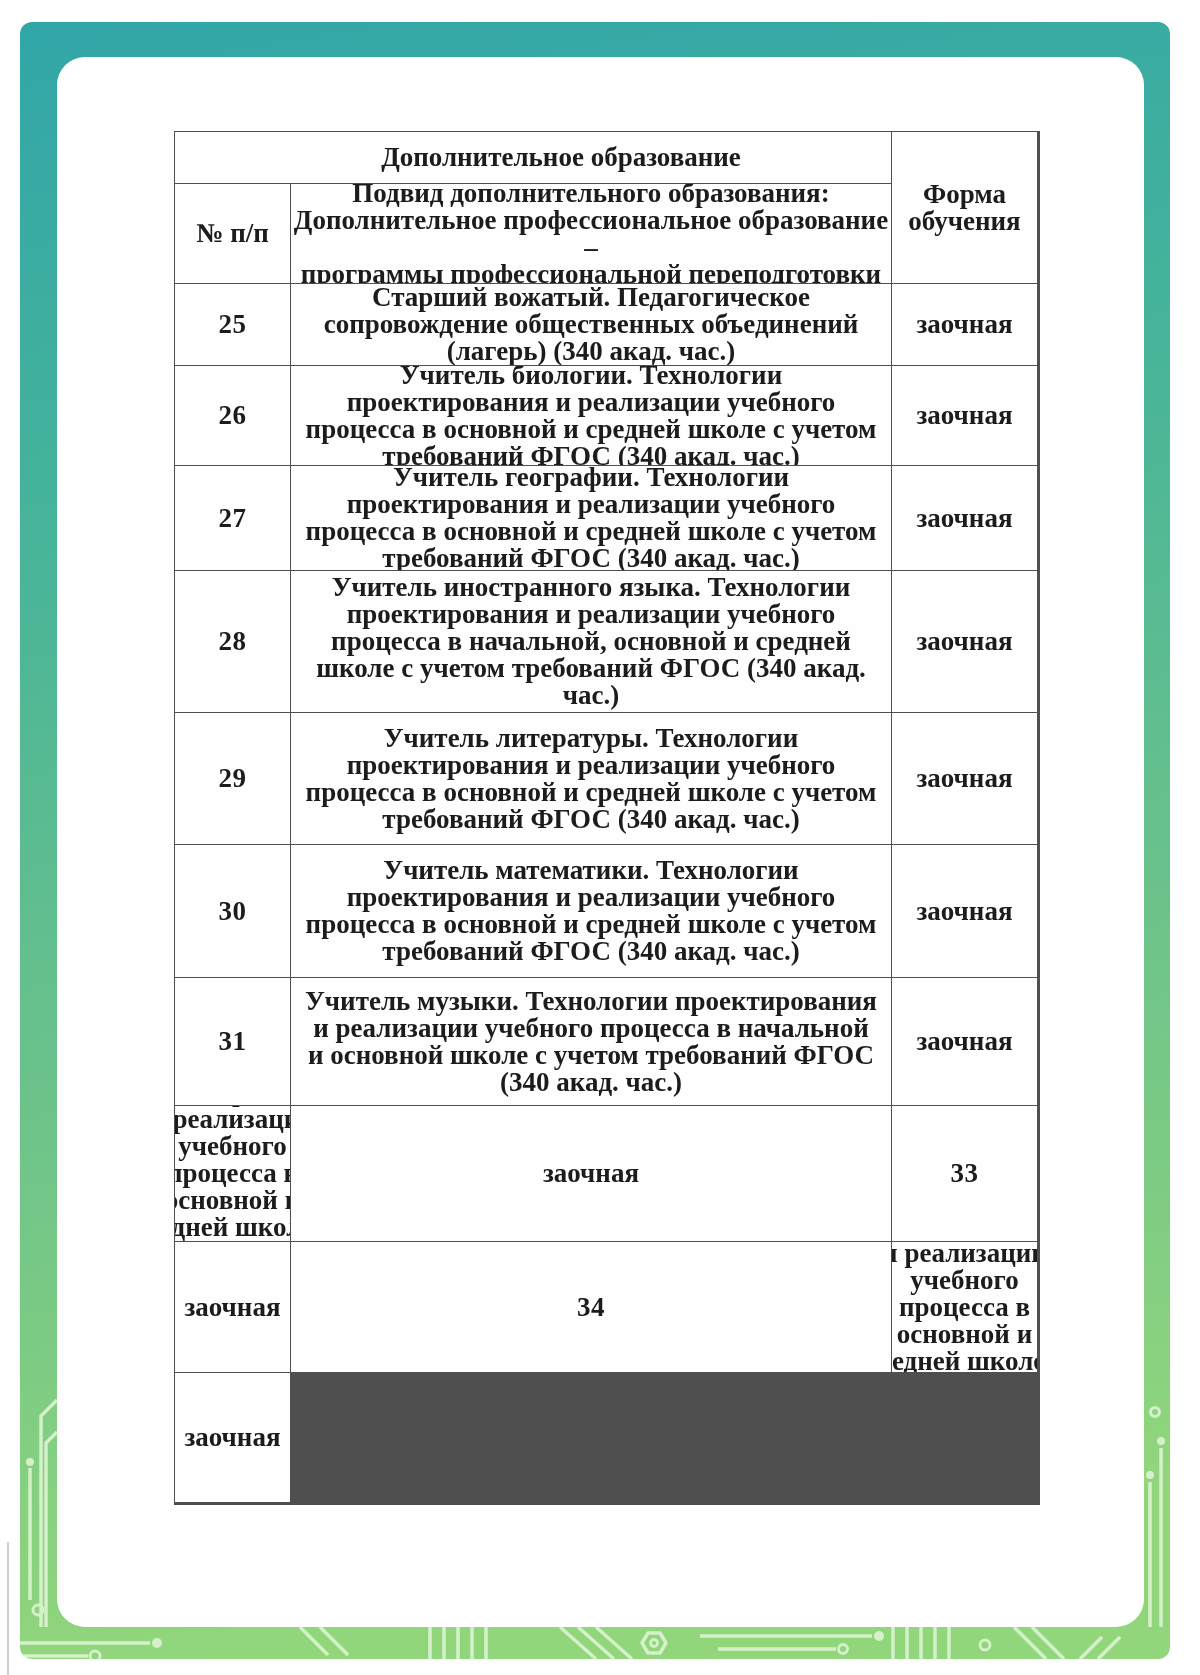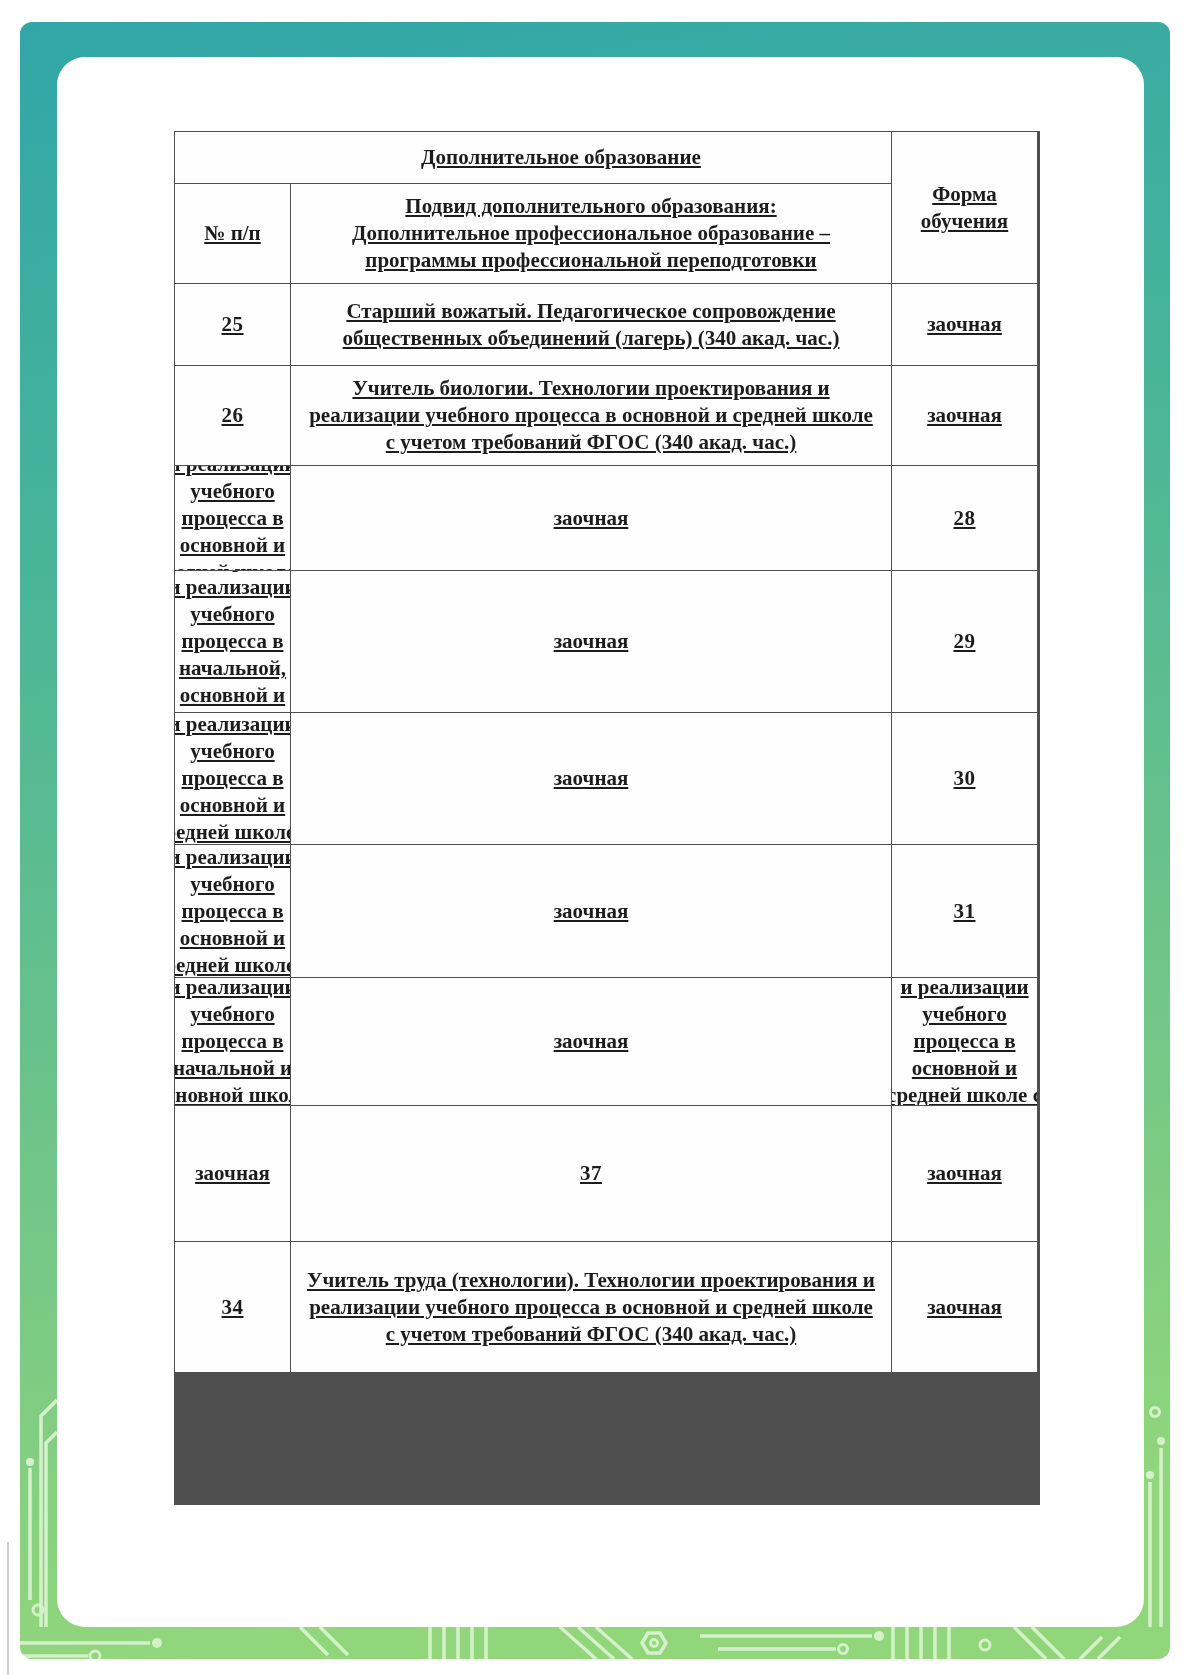--- a/index.html
+++ b/index.html
@@ -25,21 +25,21 @@
     background:var(--table-line,#555);
     border:1px solid var(--table-line,#555);
     box-sizing:content-box;
     font-weight:bold;
     color:var(--text,#1c1c1c);
   }
   .cell{
     background:var(--page-bg,#fff);
     display:flex;align-items:center;justify-content:center;
     text-align:center;overflow:hidden;
-    font-size:21px;line-height:27px;text-decoration:underline;
+    font-size:27px;line-height:27px;
   }
   .cell .txt{display:block;}
   .group-header{grid-column:1/3;grid-row:1;padding-left:56px;}
   .form-header{grid-column:3;grid-row:1/3;}
   .num-header{grid-column:1;grid-row:2;}
   .program-header{grid-column:2;grid-row:2;}
   .prewrap .txt{white-space:pre-line;}
   .cell.program{padding:0 14px;}
   .cell.num{letter-spacing:0.5px;text-align:right;}
 </style>
@@ -148,20 +148,23 @@
   <div class="cell num">
     <span class="txt">26</span>
   </div>
   <div class="cell program">
     <span class="txt">Учитель биологии. Технологии проектирования и реализации учебного процесса в основной и средней школе с учетом требований ФГОС (340 акад. час.)</span>
   </div>
   <div class="cell form">
     <span class="txt">заочная</span>
   </div>
 
+  <div class="cell num">
+    <span class="txt">27</span>
+  </div>
   <div class="cell program">
     <span class="txt">Учитель географии. Технологии проектирования и реализации учебного процесса в основной и средней школе с учетом требований ФГОС (340 акад. час.)</span>
   </div>
   <div class="cell form">
     <span class="txt">заочная</span>
   </div>
 
   <div class="cell num">
     <span class="txt">28</span>
   </div>
@@ -203,21 +206,21 @@
   </div>
 
   <div class="cell program">
     <span class="txt">Учитель обществознания. Технологии проектирования и реализации учебного процесса в основной и средней школе с учетом требований ФГОС (630 акад. час.)</span>
   </div>
   <div class="cell form">
     <span class="txt">заочная</span>
   </div>
 
   <div class="cell num">
-    <span class="txt">37</span>
+    <span class="txt">33</span>
   </div>
   <div class="cell form">
     <span class="txt">заочная</span>
   </div>
 
   <div class="cell num">
     <span class="txt">34</span>
   </div>
   <div class="cell program">
     <span class="txt">Учитель труда (технологии). Технологии проектирования и реализации учебного процесса в основной и средней школе с учетом требований ФГОС (340 акад. час.)</span>

